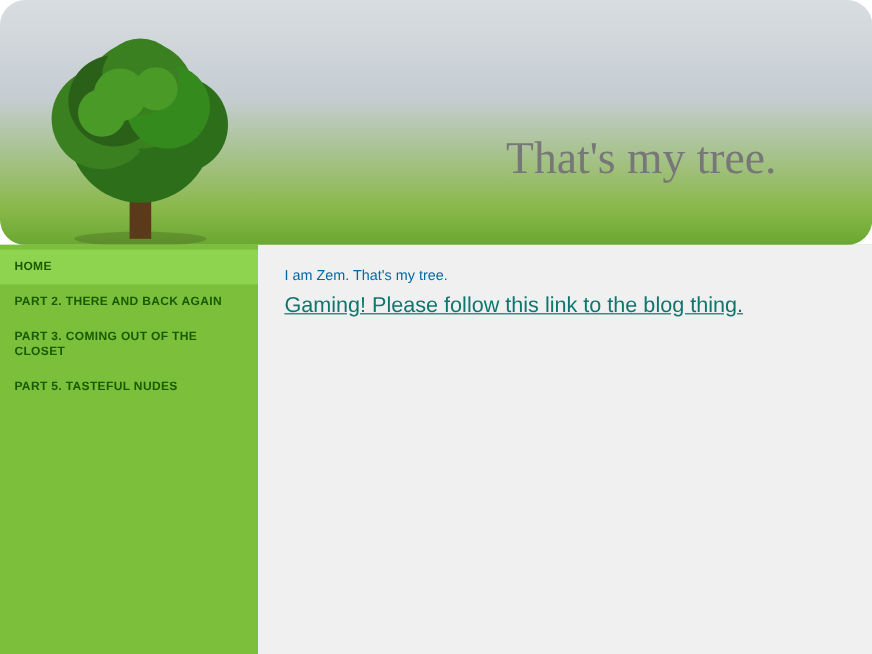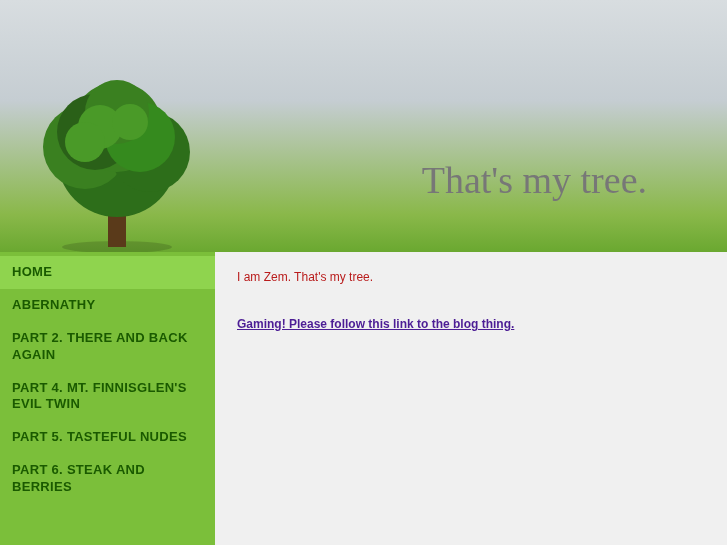--- a/index.html
+++ b/index.html
@@ -2,23 +2,24 @@
 <html><head>
   <meta charset="utf-8">
   <style>
     * { margin: 0; padding: 0; box-sizing: border-box; }
     body { width: 727px; height: 545px; overflow: hidden; font-family: Arial, sans-serif; }
 
     
     .header {
       position: relative;
       width: 100%;
-      height: 252px;
+      height: 204px;
       background: linear-gradient(to bottom, #d8dde0 0%, #c5cdd2 40%, #8ab84a 85%, #6aa830 100%);
       overflow: hidden;
+      border-radius: 21px;
     }
 
     .header-title {
       position: absolute;
       right: 80px;
       bottom: 50px;
       font-size: 38px;
       color: #777;
       font-weight: 300;
       font-family: Georgia, serif;
@@ -45,21 +46,21 @@
     .sidebar {
       width: 215px;
       min-width: 215px;
       background-color: #7bbf3a;
       padding-top: 4px;
     }
 
     .sidebar-item {
       display: block;
       padding: 8px 12px;
-      font-size: 13px;
+      font-size: 10px;
       font-weight: bold;
       color: #1a5a00;
       text-transform: uppercase;
       cursor: pointer;
       letter-spacing: 0.3px;
       line-height: 1.3;
     }
 
     .sidebar-item.active {
       background-color: #8fd44e;
@@ -68,30 +69,29 @@
 
     
     .content {
       flex: 1;
       background-color: #f0f0f0;
       padding: 18px 22px;
     }
 
     .content-intro {
       font-size: 12px;
-      color: #b91c1c;
-      margin-bottom: 30px;
+      color: #0369a1;
+      margin-bottom: 8px;
     }
 
     .content-link {
-      font-size: 12px;
-      color: #4c1d95;
+      font-size: 18px;
+      color: #0f766e;
       text-decoration: underline;
       cursor: pointer;
-      font-weight: bold;
     }
   </style>
 </head>
 <body>
 
 <div class="header">
 
   <div class="tree-container">
     <svg viewBox="0 0 175 180" xmlns="http://www.w3.org/2000/svg">
 
@@ -114,24 +114,22 @@
     </svg>
   </div>
 
   <div class="header-title">That's my tree.</div>
 </div>
 
 <div class="main">
 
   <nav class="sidebar">
     <a class="sidebar-item active">HOME</a>
-    <a class="sidebar-item">ABERNATHY</a>
     <a class="sidebar-item">PART 2. THERE AND BACK AGAIN</a>
-    <a class="sidebar-item">PART 4. MT. FINNISGLEN'S EVIL TWIN</a>
+    <a class="sidebar-item">PART 3. COMING OUT OF THE CLOSET</a>
     <a class="sidebar-item">PART 5. TASTEFUL NUDES</a>
-    <a class="sidebar-item">PART 6. STEAK AND BERRIES</a>
   </nav>
 
   <div class="content">
     <p class="content-intro">I am Zem. That's my tree.</p>
     <a class="content-link">Gaming! Please follow this link to the blog thing.</a>
   </div>
 </div>
 
 </body></html>

